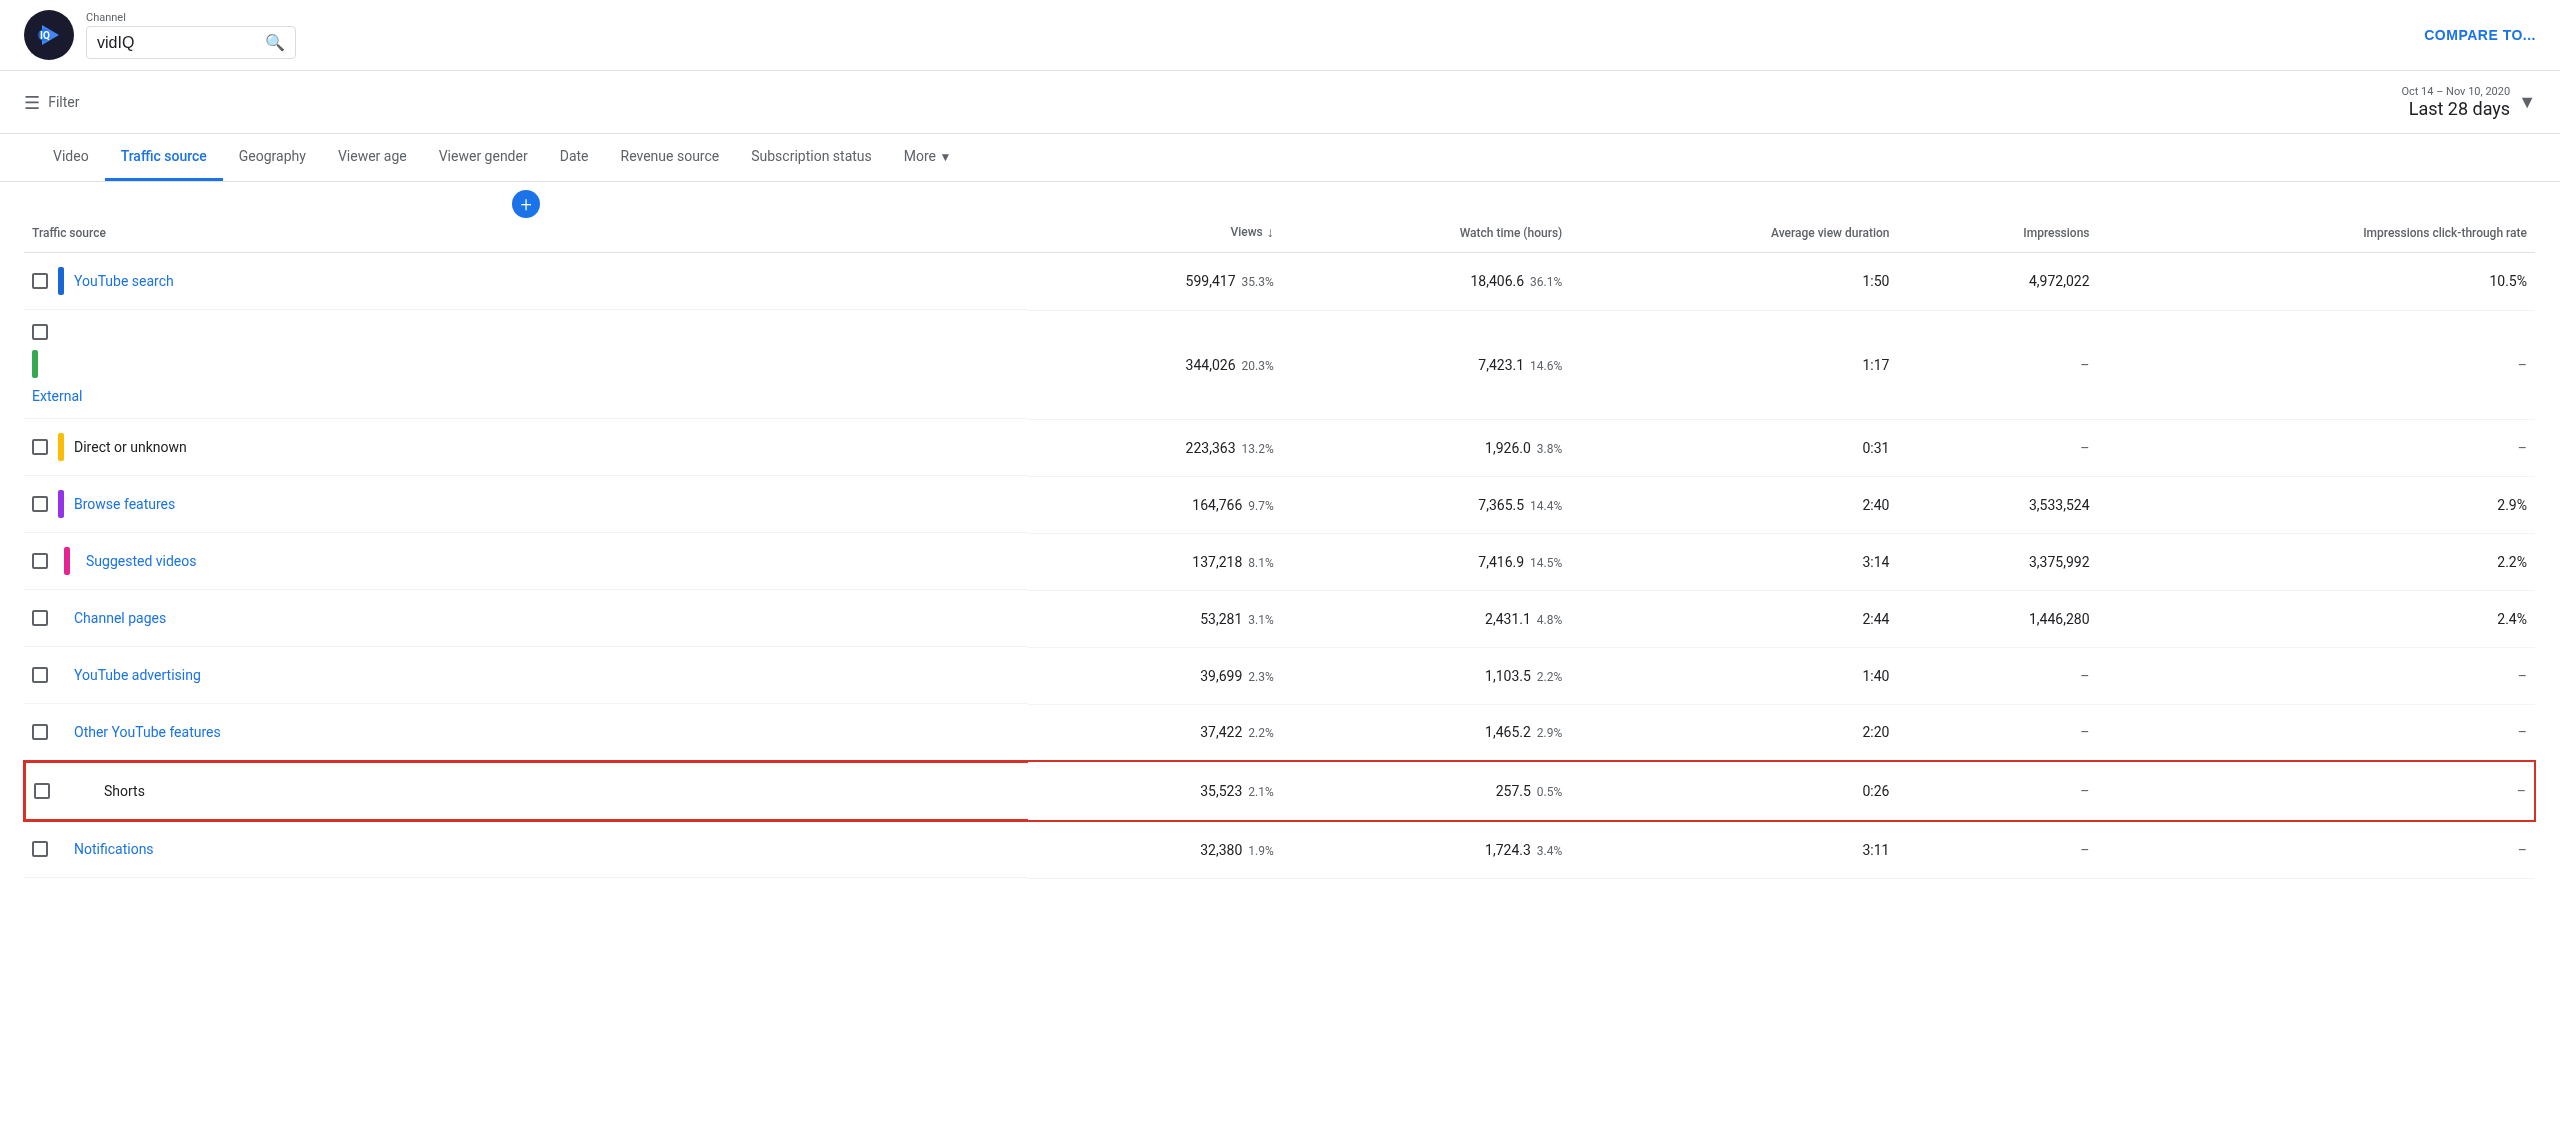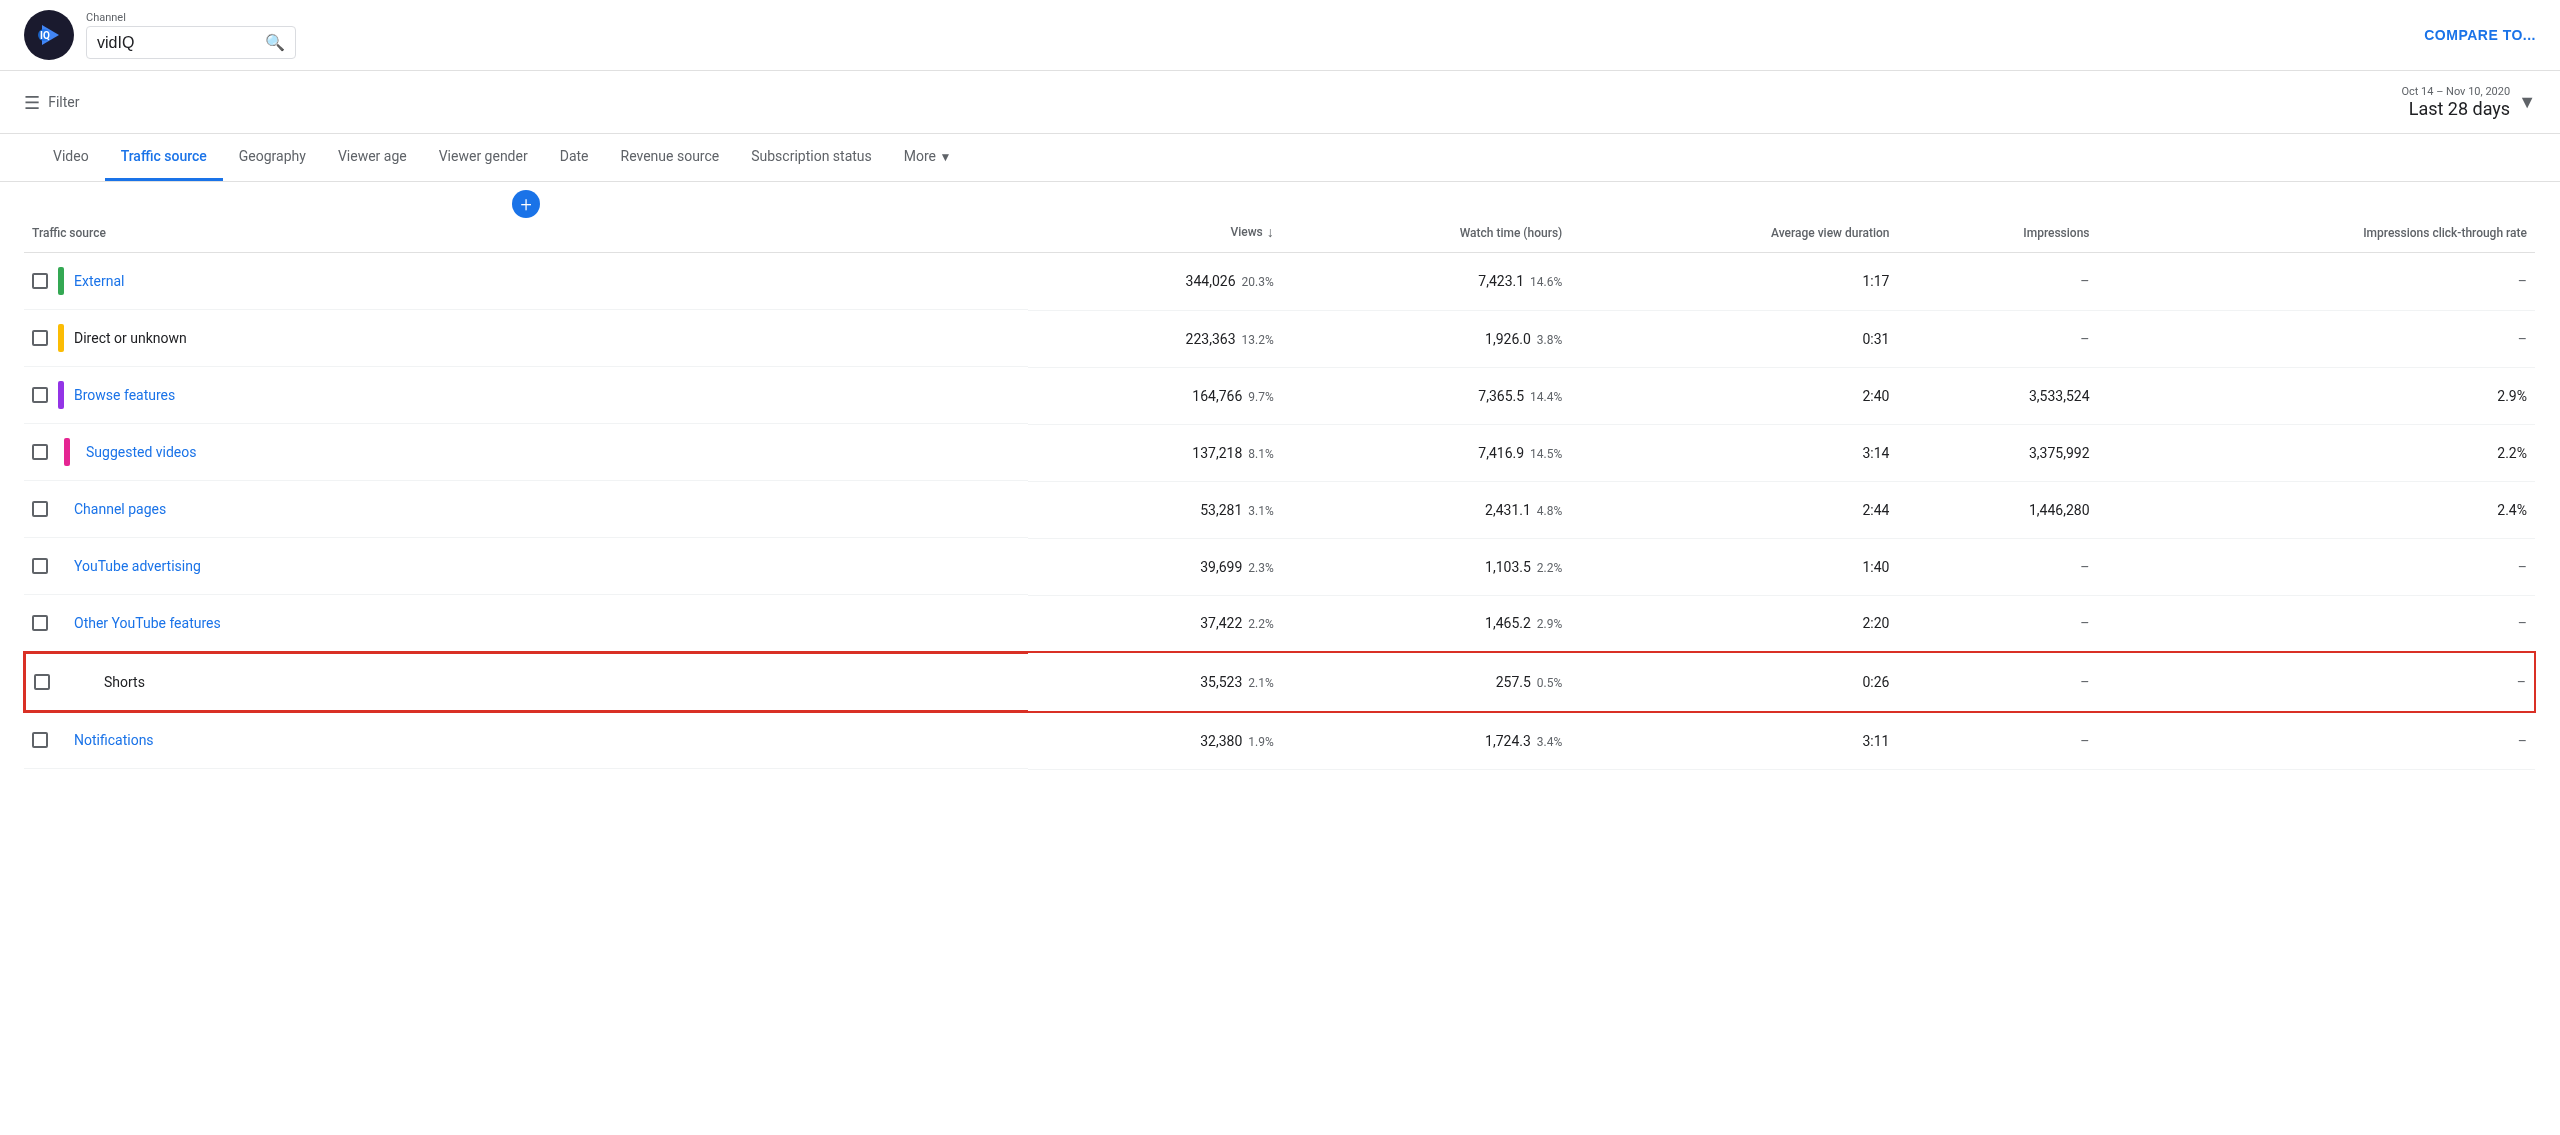--- a/index.html
+++ b/index.html
@@ -294,20 +294,32 @@
         <th>Watch time (hours)</th>
         <th>Average view duration</th>
         <th>Impressions</th>
         <th>Impressions click-through rate</th>
       </tr>
     </thead>
     <tbody id="table-body">
         <tr>
           <td style="text-align: left; display: flex; align-items: center; gap: 10px;">
     <span class="checkbox"></span>
+    <span class="color-bar" style="background:#1967d2;"></span>
+    <a class="source-name-link">YouTube search</a>
+  </td>
+          <td>599,417<span class="pct">35.3%</span></td>
+          <td>18,406.6<span class="pct">36.1%</span></td>
+          <td>1:50</td>
+          <td>4,972,022</td>
+          <td>10.5%</td>
+        </tr>
+        <tr>
+          <td style="text-align: left; display: flex; align-items: flex-start; gap: 10px; flex-direction: column;">
+    <span class="checkbox"></span>
     <span class="color-bar" style="background:#34a853;"></span>
     <a class="source-name-link">External</a>
   </td>
           <td>344,026<span class="pct">20.3%</span></td>
           <td>7,423.1<span class="pct">14.6%</span></td>
           <td>1:17</td>
           <td><span class="dash">–</span></td>
           <td><span class="dash">–</span></td>
         </tr>
         <tr>

